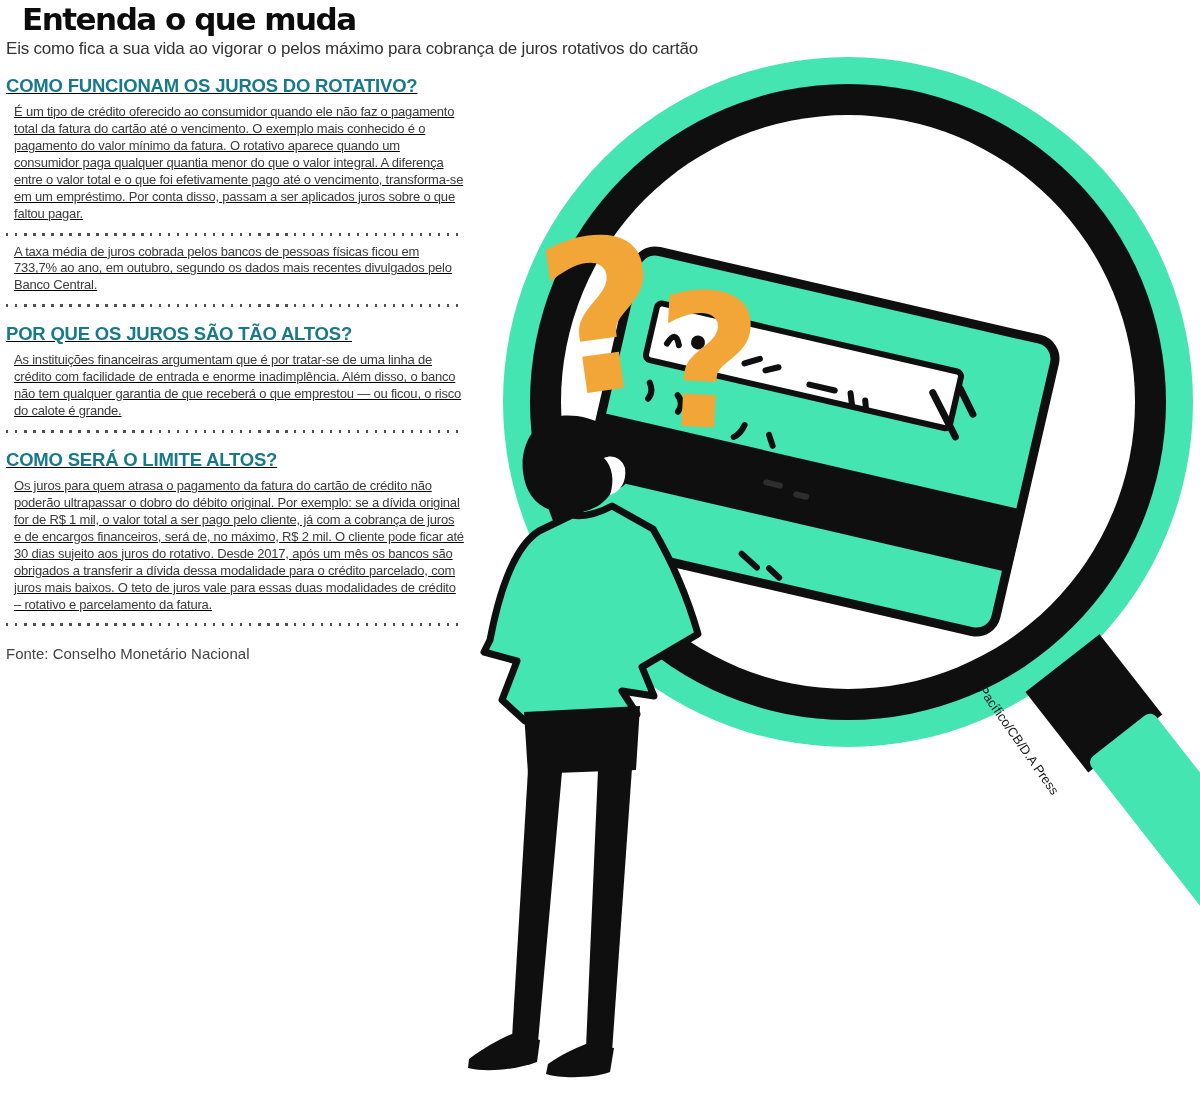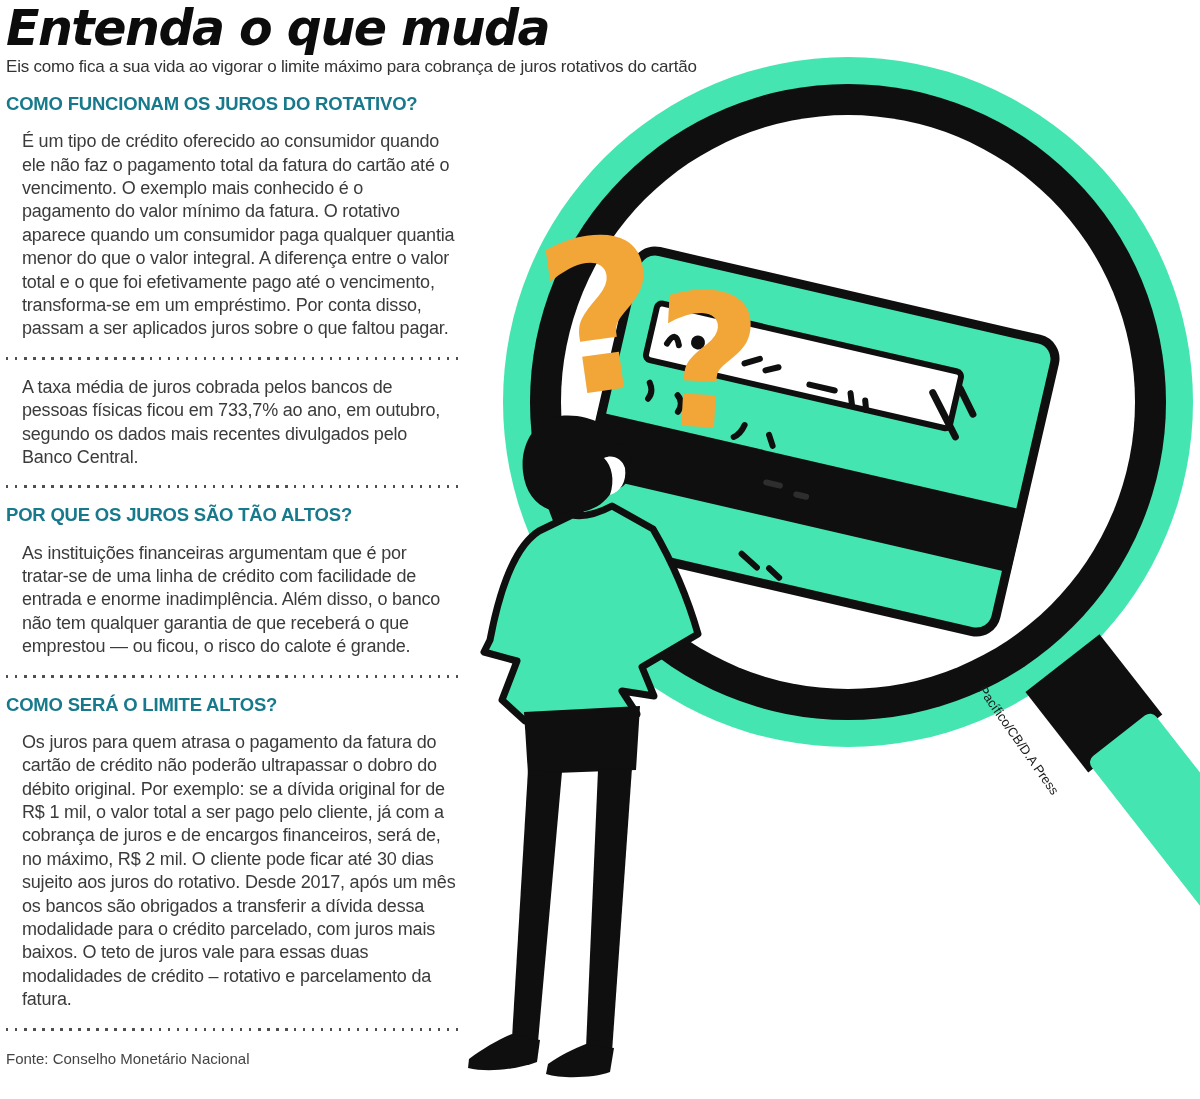--- a/index.html
+++ b/index.html
@@ -8,34 +8,34 @@
     --heading_teal:#17798C; --body_gray:#3B3B3B;
   }
   html,body{margin:0;padding:0;}
   body{
     width:1200px;height:1099px;position:relative;background:#ffffff;
     overflow:hidden;font-family:"Liberation Sans", sans-serif;
   }
   .illustration{position:absolute;top:0;left:0;z-index:0;}
   .content{position:relative;z-index:1;padding:4px 0 0 6px;width:1100px;}
   h1.title{
-    margin:0 0 4px 0;font-family:"DejaVu Sans", sans-serif;
-    font-style:italic;font-weight:800;font-size:49px;letter-spacing:-1.5px;
+    margin:0 0 4px 16px;font-family:"DejaVu Sans", sans-serif;
+    font-weight:800;font-size:31px;letter-spacing:-1.5px;
     color:#0c0c0c;line-height:1.0;
   }
   .subtitle{
     font-size:17px;color:#333;white-space:nowrap;margin:0 0 8px 0;letter-spacing:-0.2px;
   }
-  .sections{width:466px;}
+  .sections{width:466px;text-decoration:underline;}
   .qa h2{
     margin:16px 0 3px 0;font-size:18.5px;font-weight:700;
     color:var(--heading_teal);letter-spacing:-0.2px;line-height:1.15;
   }
   .qa p{
-    margin:16px;font-size:18px;line-height:1.3;color:var(--body_gray);letter-spacing:-0.2px;
+    margin:8px;font-size:13px;line-height:1.3;color:var(--body_gray);letter-spacing:-0.2px;
   }
   .divider{
     height:3px;width:458px;margin:10px 0 0 0;
     background:repeating-linear-gradient(to right,#4f4f4f 0 2.5px,transparent 2.5px 9px);
   }
   .source{margin-top:19px;font-size:15px;color:#444;}
   
   .fill-mint{fill:var(--mint);} .fill-ink{fill:var(--ink);}
   .fill-orange{fill:var(--orange);} .stroke-ink{stroke:var(--ink);}
   .qmark{font-family:"DejaVu Sans", sans-serif;font-weight:bold;}
@@ -84,21 +84,21 @@
     <path class="fill-ink" d="M598 770 L632 768 L612 1052 L586 1048 Z"></path>
     <path class="fill-ink" d="M512 1034 L540 1040 L537 1062 C518 1069 488 1073 468 1068 L469 1059 C484 1048 498 1040 512 1034 Z"></path>
     <path class="fill-ink" d="M586 1044 L614 1048 L610 1072 C594 1078 562 1079 546 1074 L548 1064 C561 1055 573 1049 586 1044 Z"></path>
   </g>
 
   <text class="credit-text" transform="translate(978,690) rotate(55)">Pacífico/CB/D.A Press</text>
 </svg>
 
 <div class="content">
   <h1 class="title">Entenda o que muda</h1>
-  <div class="subtitle">Eis como fica a sua vida ao vigorar o limite máximo para cobrança de juros rotativos do cartão</div>
+  <div class="subtitle">Eis como fica a sua vida ao vigorar o pelos máximo para cobrança de juros rotativos do cartão</div>
 
   <div class="sections">
     <section class="qa">
       <h2>COMO FUNCIONAM OS JUROS DO ROTATIVO?</h2>
       <p>É um tipo de crédito oferecido ao consumidor quando ele não faz o pagamento total da fatura do cartão até o vencimento. O exemplo mais conhecido é o pagamento do valor mínimo da fatura. O rotativo aparece quando um consumidor paga qualquer quantia menor do que o valor integral. A diferença entre o valor total e o que foi efetivamente pago até o vencimento, transforma-se em um empréstimo. Por conta disso, passam a ser aplicados juros sobre o que faltou pagar.</p>
       <div class="divider"></div>
     </section>
 
     <section class="qa">
       <p>A taxa média de juros cobrada pelos bancos de pessoas físicas ficou em 733,7% ao ano, em outubro, segundo os dados mais recentes divulgados pelo Banco Central.</p>

